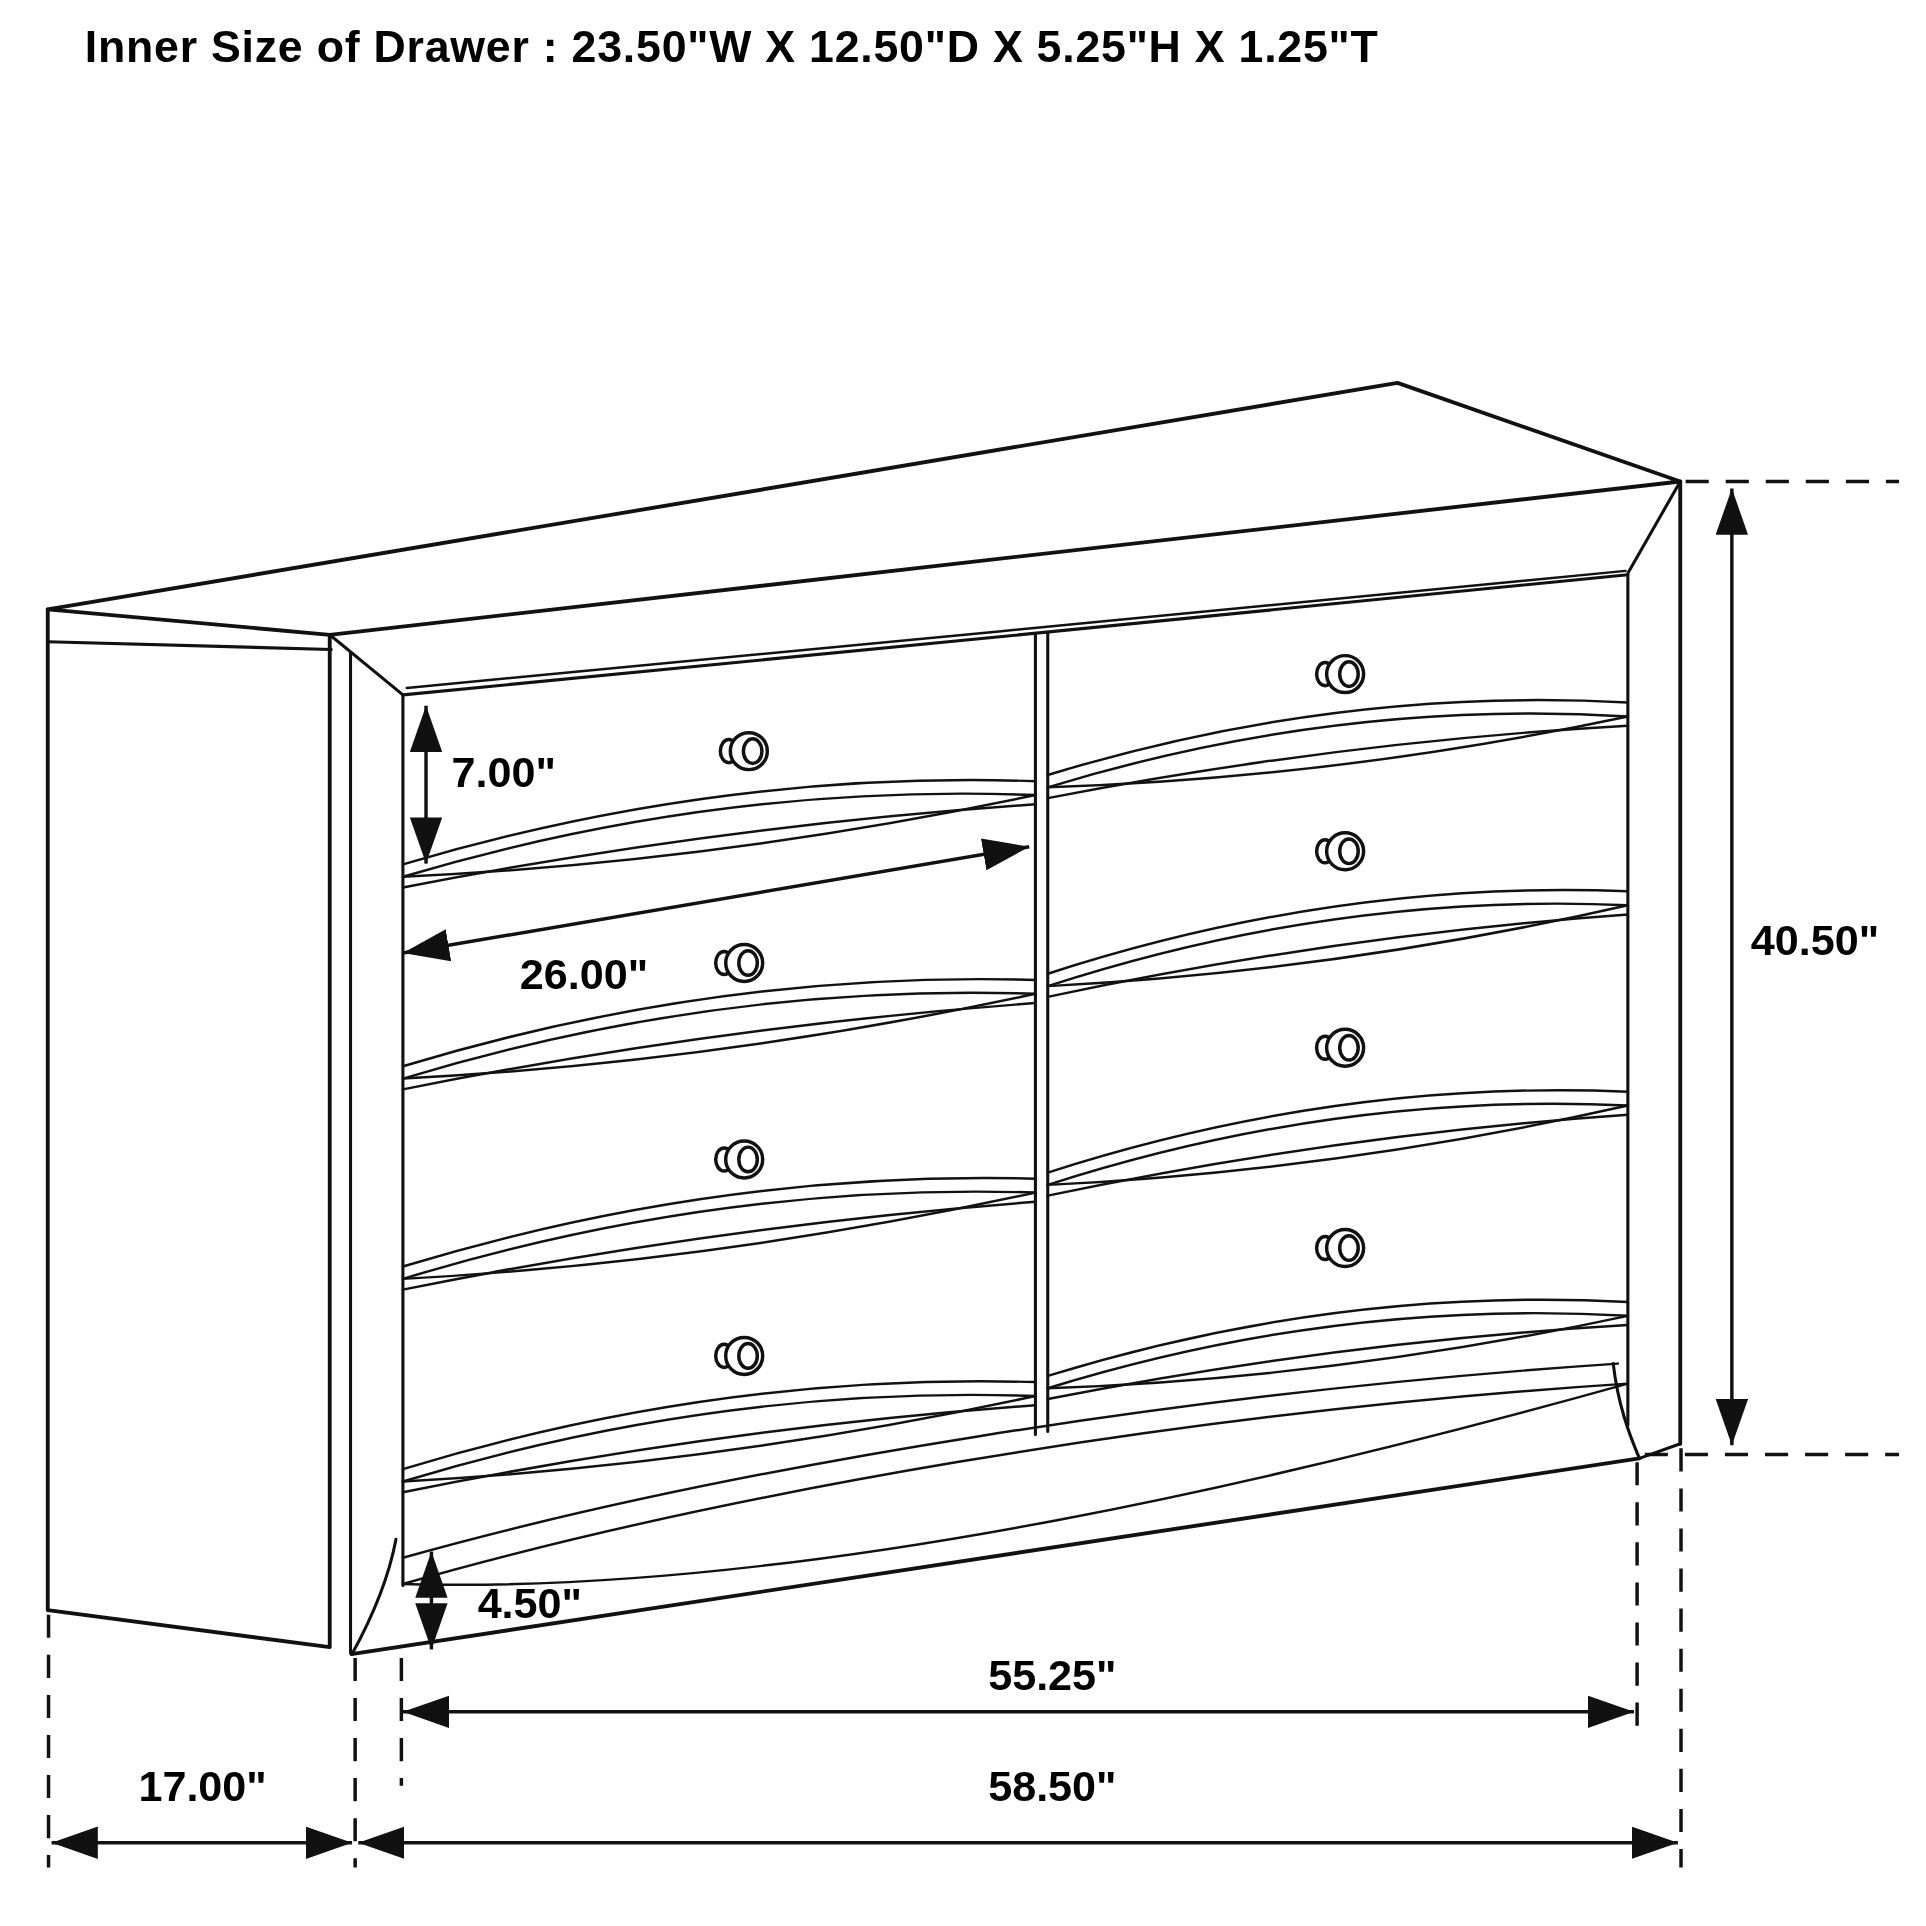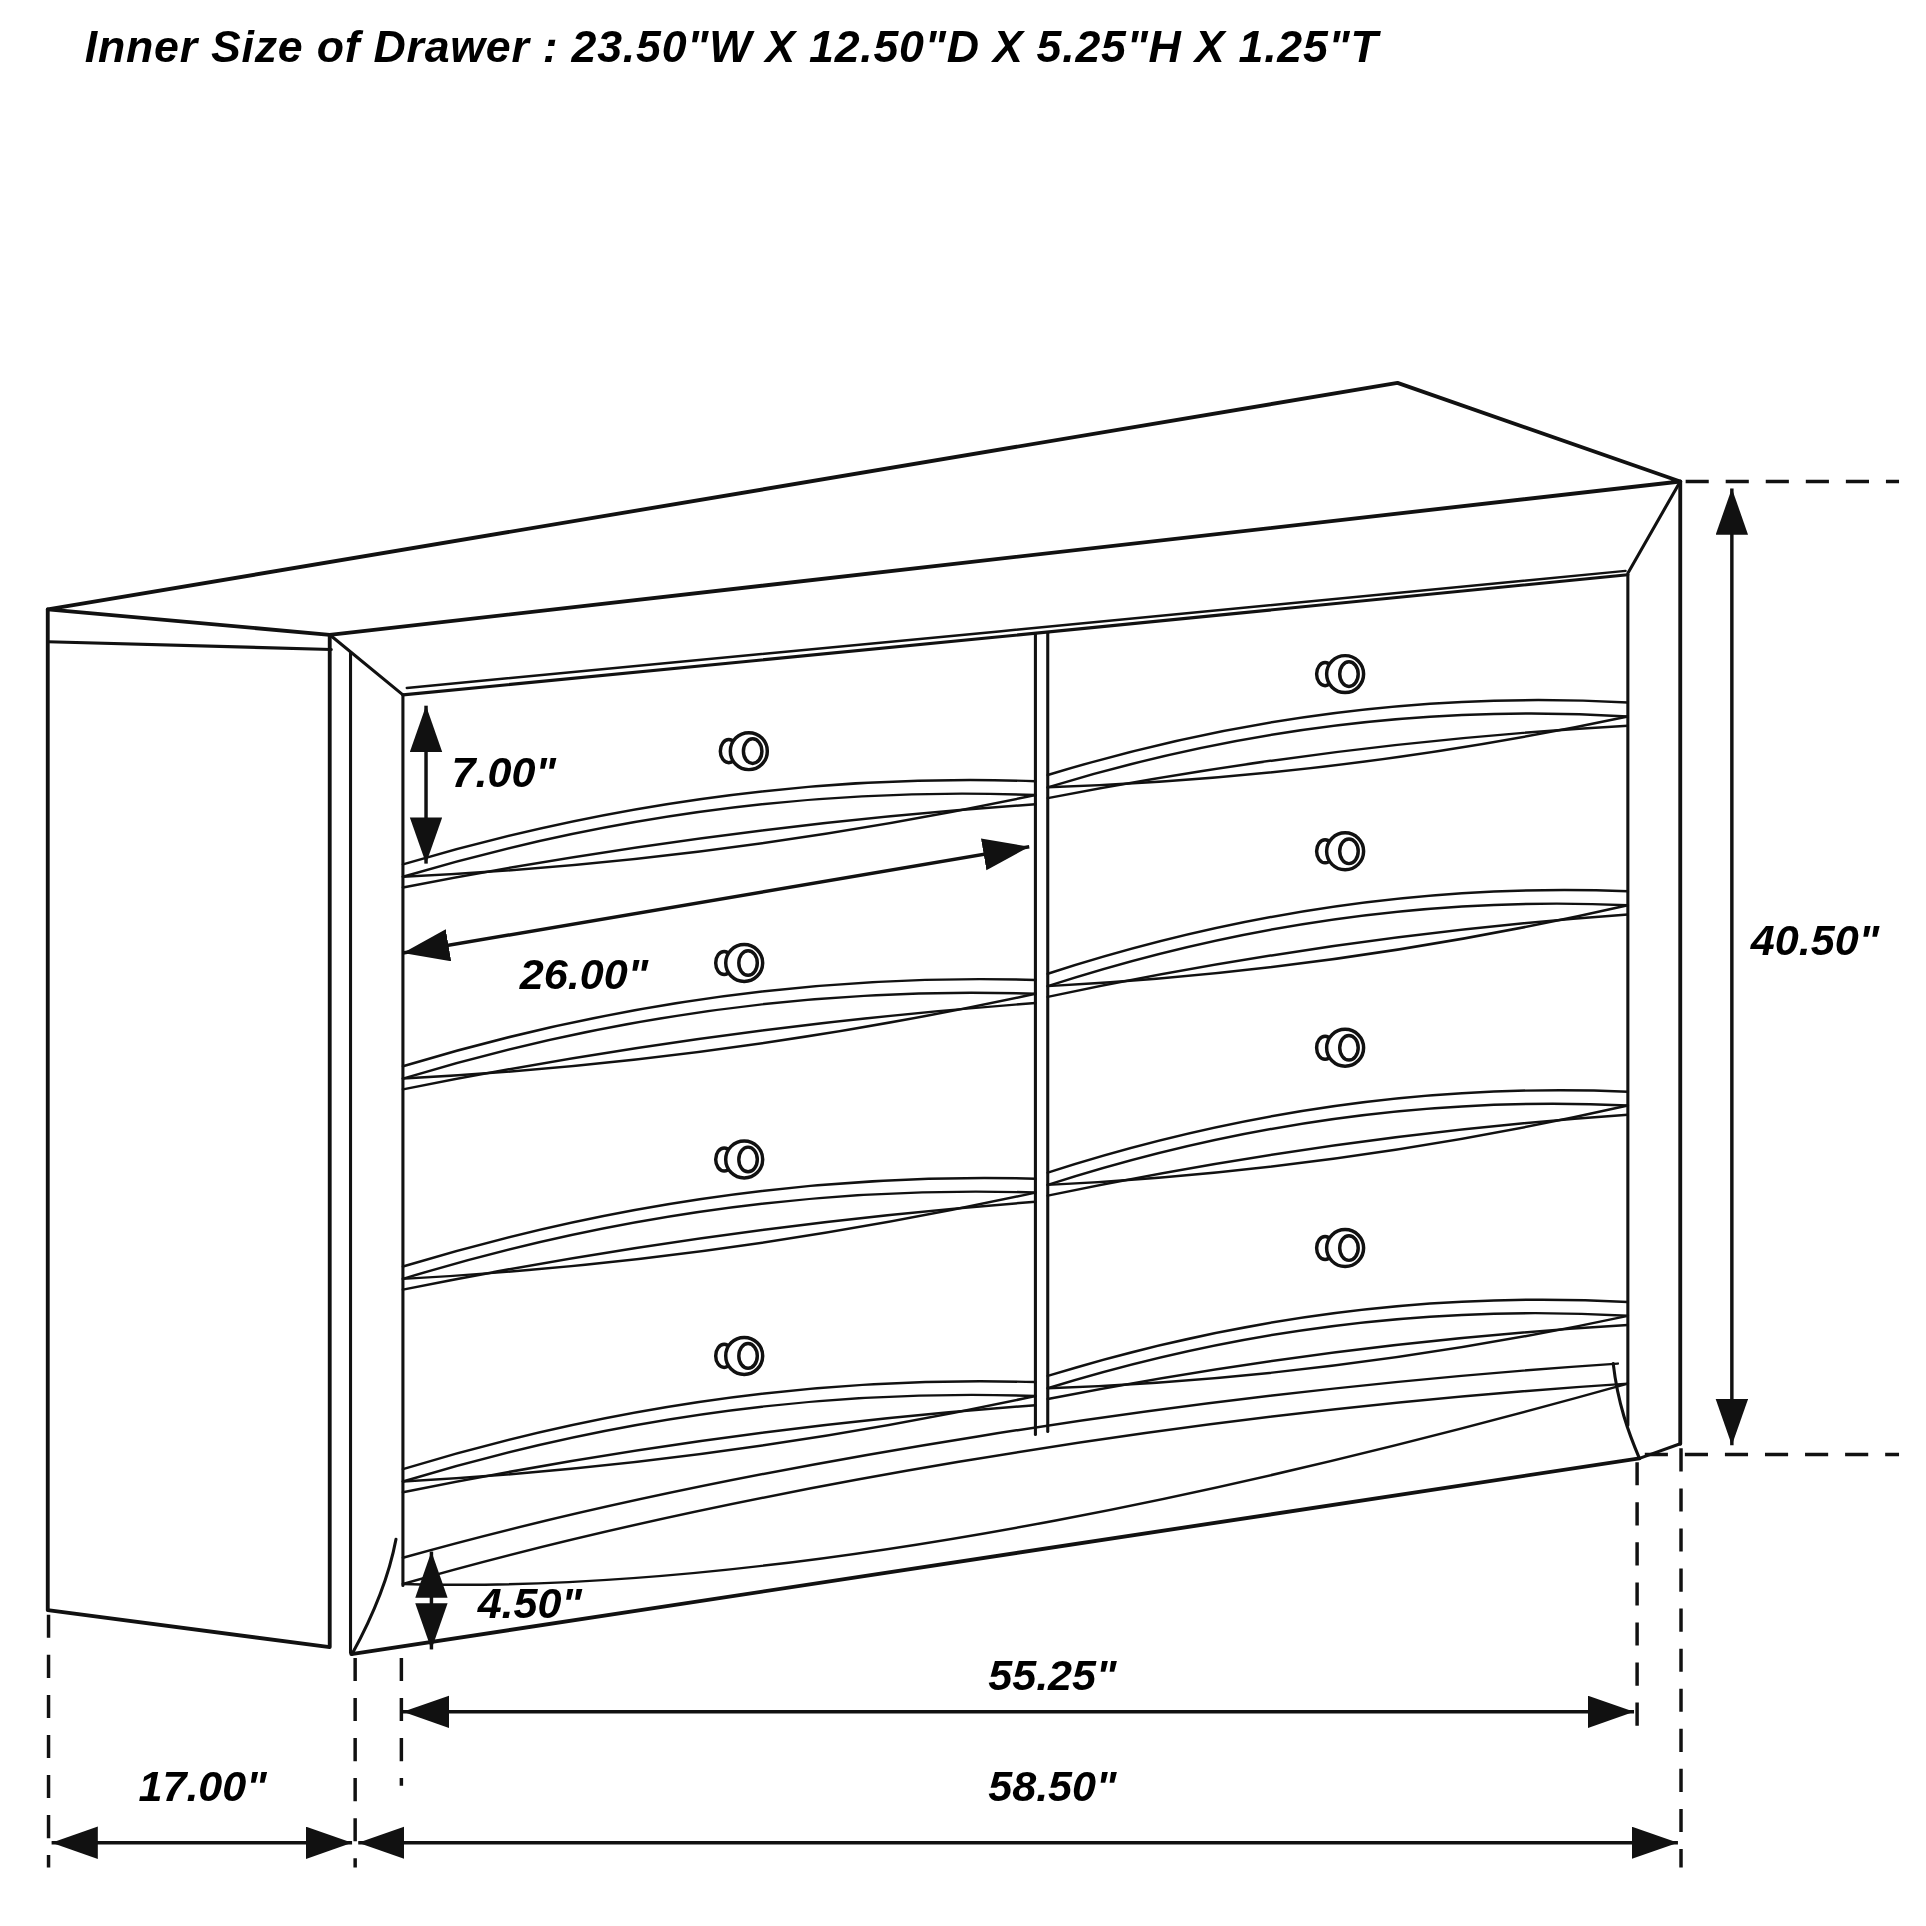--- a/index.html
+++ b/index.html
@@ -2,21 +2,20 @@
 <html style="font-size:12.3px"><head>
 <meta charset="utf-8">
 <style>
   html, body { margin: 0; padding: 0; background: #ffffff; }
   .stage {
     position: relative;
     width: 1926px;
     height: 1926px;
     background: #ffffff;
     font-family: "Liberation Sans", sans-serif;
-    font-style: italic;
   }
   svg { position: absolute; inset: 0; }
   .outline   { stroke: #111111; stroke-width: 5;   fill: none; stroke-linejoin: round; stroke-linecap: round; }
   .line      { stroke: #111111; stroke-width: 4;   fill: none; stroke-linejoin: round; stroke-linecap: round; }
   .thin      { stroke: #111111; stroke-width: 3.2; fill: none; stroke-linecap: round; }
   .dim       { stroke: #111111; stroke-width: 4.5; fill: none; }
   .dash      { stroke: #111111; stroke-width: 4.5; fill: none; stroke-dasharray: 30 22; }
   .knob      { stroke: #111111; stroke-width: 4.5; fill: #ffffff; }
   .dim-label { font-weight: bold; font-size: 56px; fill: #000000; }
   .title-txt { font-weight: bold; font-size: 58px; fill: #000000; letter-spacing: 1px; }

